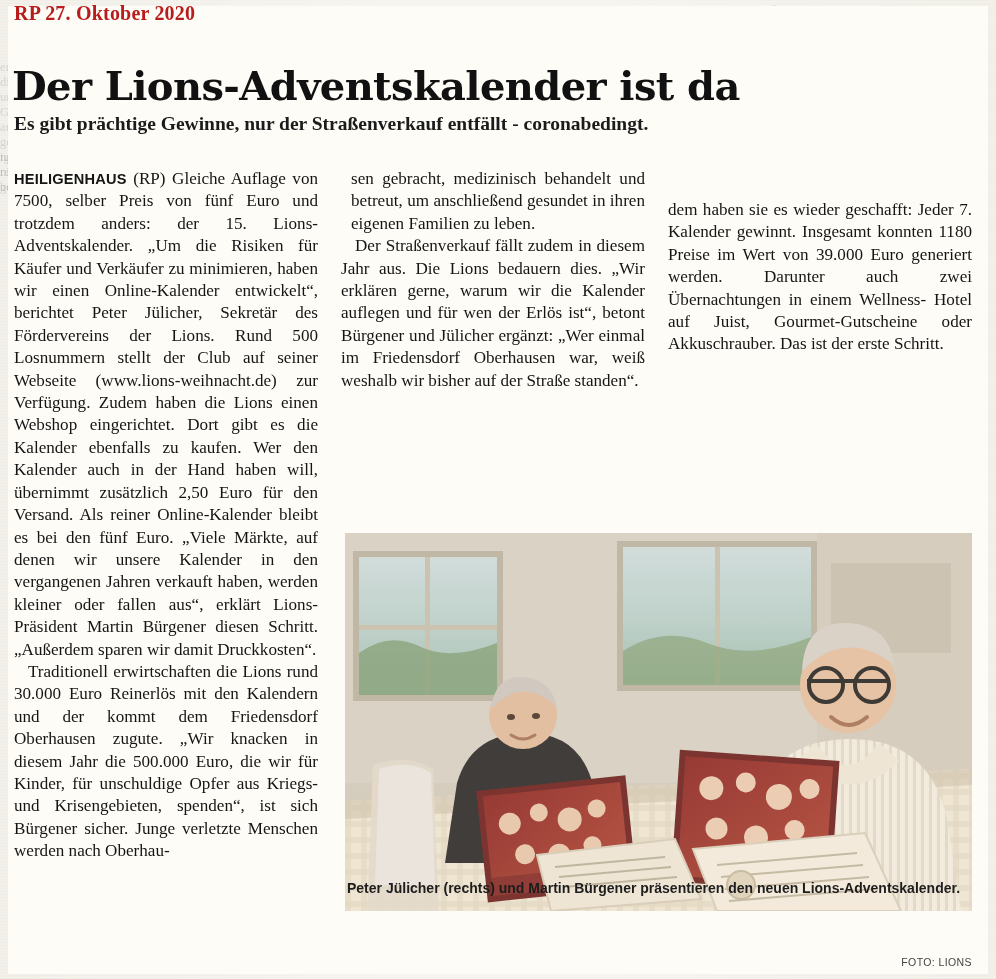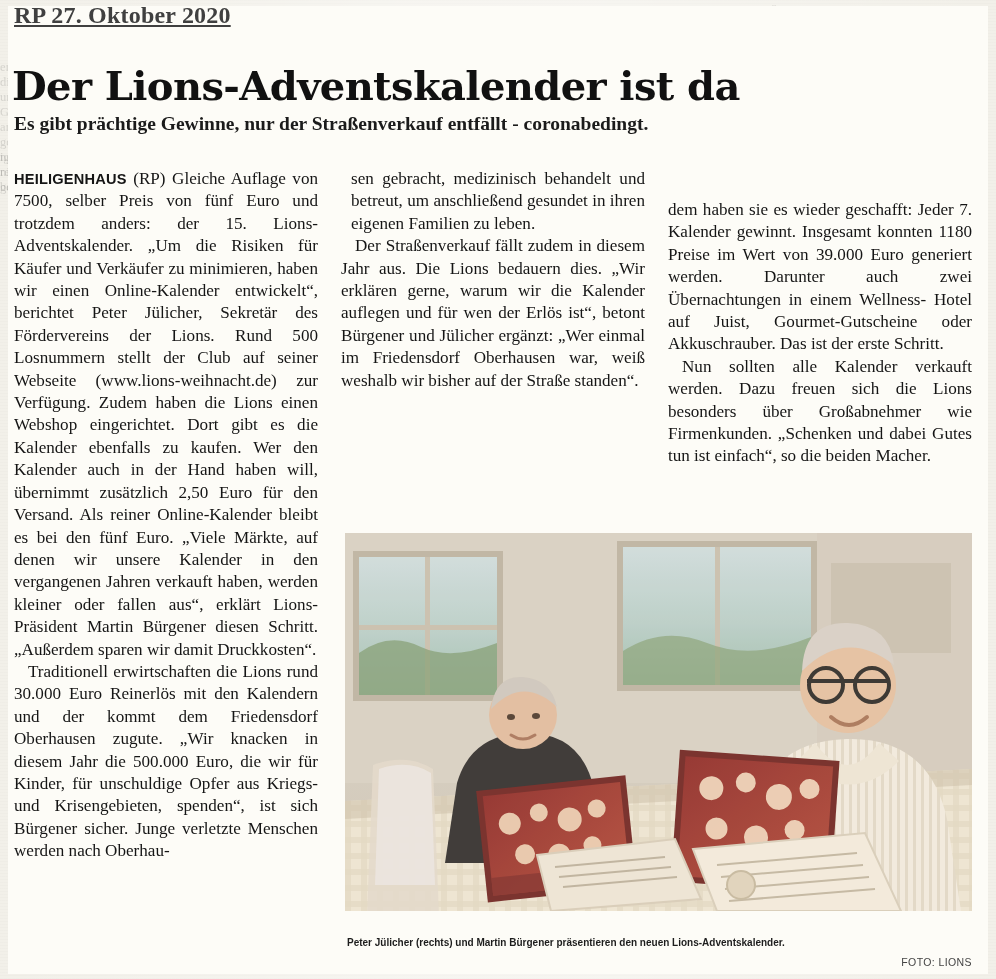--- a/index.html
+++ b/index.html
@@ -42,24 +42,23 @@
     height: 968px;
     background: #fdfcf7;
     box-shadow: 0 0 0 0 rgba(0,0,0,0);
   }
   .kicker {
     position: absolute;
     left: 14px;
     top: 2px;
     font-family: "Liberation Serif", serif;
     font-weight: bold;
-    font-size: 24px;
+    font-size: 20px;
     letter-spacing: 0.2px;
-    color: #404040;
-    text-decoration: underline;
+    color: #b91c1c;
   }
   .headline {
     position: absolute;
     left: 12px;
     top: 36px;
     width: 950px;
     font-family: "DejaVu Serif", serif;
     font-weight: bold;
     font-size: 40px;
     line-height: 46px;
@@ -118,25 +117,25 @@
     height: 378px;
     overflow: hidden;
     background: #cfc7bb;
   }
   .photo svg {
     display: block;
   }
   .caption {
     position: absolute;
     left: 347px;
-    top: 930px;
+    top: 878px;
     width: 626px;
     font-family: "Liberation Sans", sans-serif;
-    font-size: 10px;
-    line-height: 26px;
+    font-size: 14px;
+    line-height: 21px;
     font-weight: bold;
     color: #1d1d1d;
   }
   .credit {
     position: absolute;
     right: 24px;
     top: 956px;
     font-family: Liberation Sans, sans-serif;
     font-size: 10.5px;
     letter-spacing: 0.4px;
@@ -191,21 +190,20 @@
     <p>Traditionell erwirtschaften die Lions rund 30.000 Euro Reinerlös mit den Kalendern und der kommt dem Friedensdorf Oberhausen zugute. „Wir knacken in diesem Jahr die 500.000 Euro, die wir für Kinder, für unschuldige Opfer aus Kriegs- und Krisengebieten, spenden“, ist sich Bürgener sicher. Junge verletzte Menschen werden nach Oberhau-</p>
   </div>
 
   <div class="col col-2">
     <p style="text-indent:0;margin-left:10px;">sen gebracht, medizinisch behandelt und betreut, um anschließend gesundet in ihren eigenen Familien zu leben.</p>
     <p>Der Straßenverkauf fällt zudem in diesem Jahr aus. Die Lions bedauern dies. „Wir erklären gerne, warum wir die Kalender auflegen und für wen der Erlös ist“, betont Bürgener und Jülicher ergänzt: „Wer einmal im Friedensdorf Oberhausen war, weiß weshalb wir bisher auf der Straße standen“.</p>
   </div>
 
   <div class="col col-3">
     <p style="text-indent:0;margin-top:31px;">dem haben sie es wieder geschafft: Jeder 7. Kalender gewinnt. Insgesamt konnten 1180 Preise im Wert von 39.000 Euro generiert werden. Darunter auch zwei Übernachtungen in einem Wellness- Hotel auf Juist, Gourmet-Gutscheine oder Akkuschrauber. Das ist der erste Schritt.</p>
-    <p>Nun sollten alle Kalender verkauft werden. Dazu freuen sich die Lions besonders über Großabnehmer wie Firmenkunden. „Schenken und dabei Gutes tun ist einfach“, so die beiden Macher.</p>
   </div>
 
 </div>
 
 <div class="photo">
   <svg width="627" height="378" viewBox="0 0 627 378" xmlns="http://www.w3.org/2000/svg">
     <defs>
       <linearGradient id="wall" x1="0" y1="0" x2="0" y2="1">
         <stop offset="0%" stop-color="#dfdbd2"></stop>
         <stop offset="100%" stop-color="#cdc7bc"></stop>

